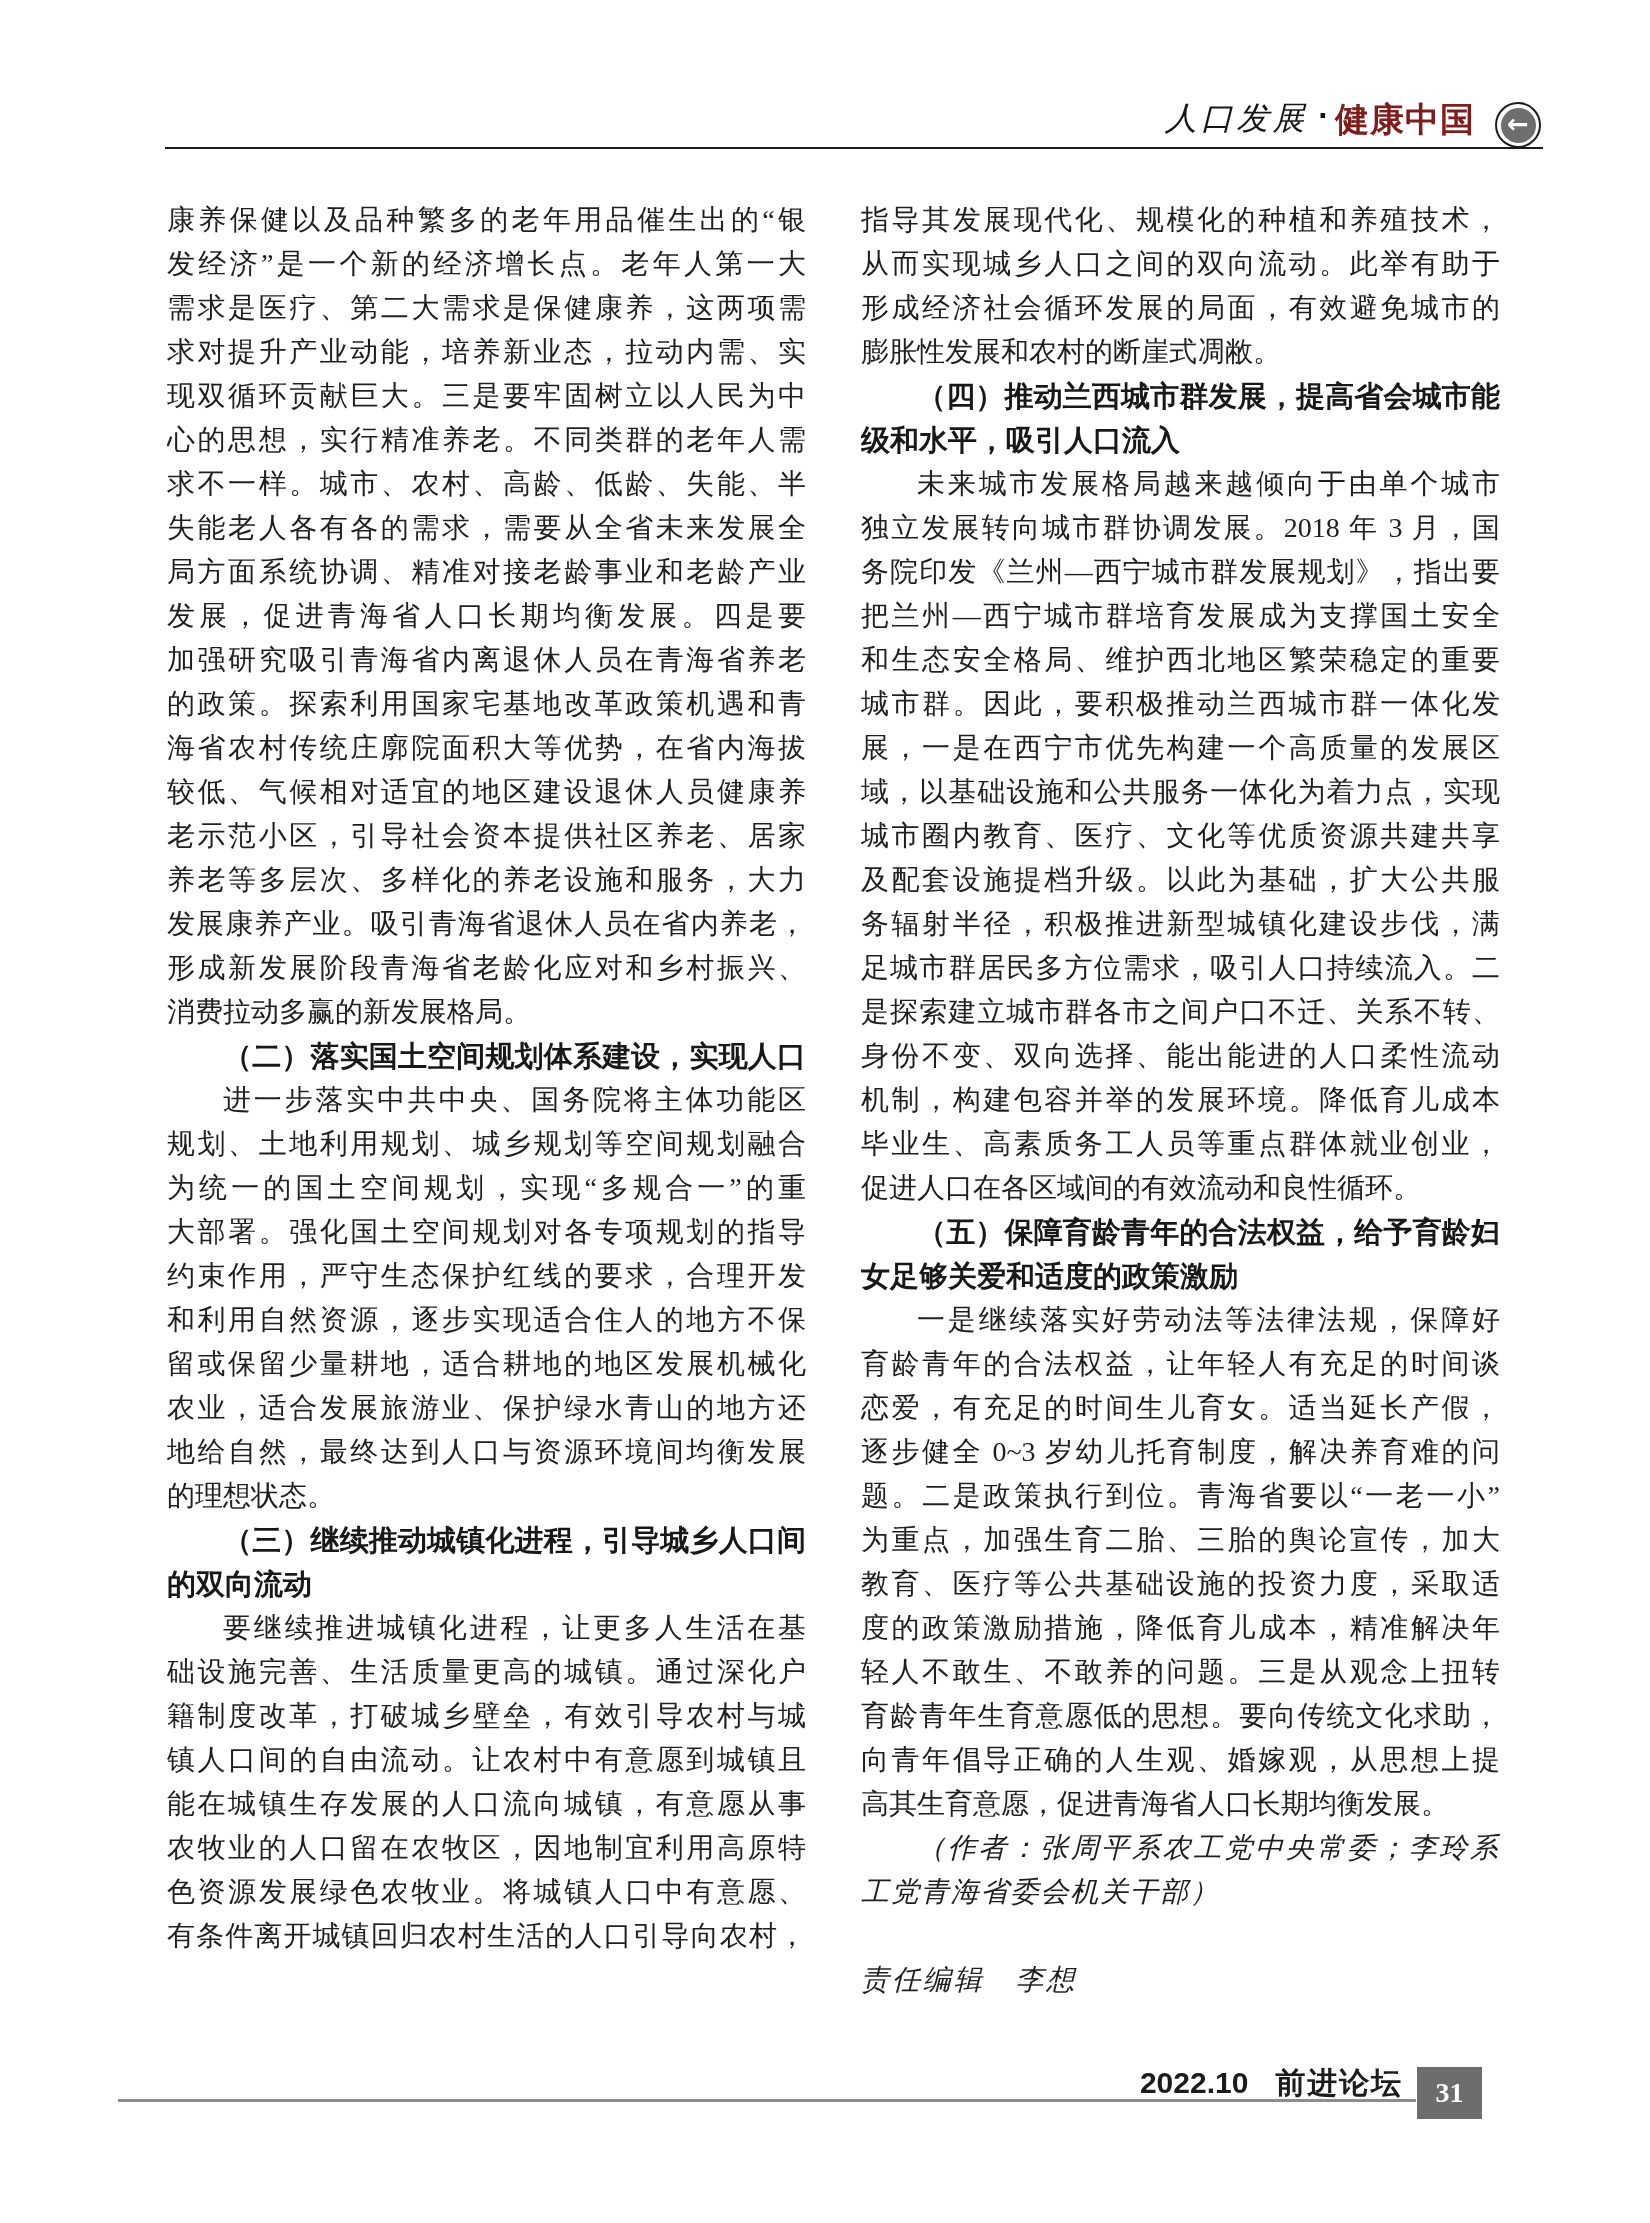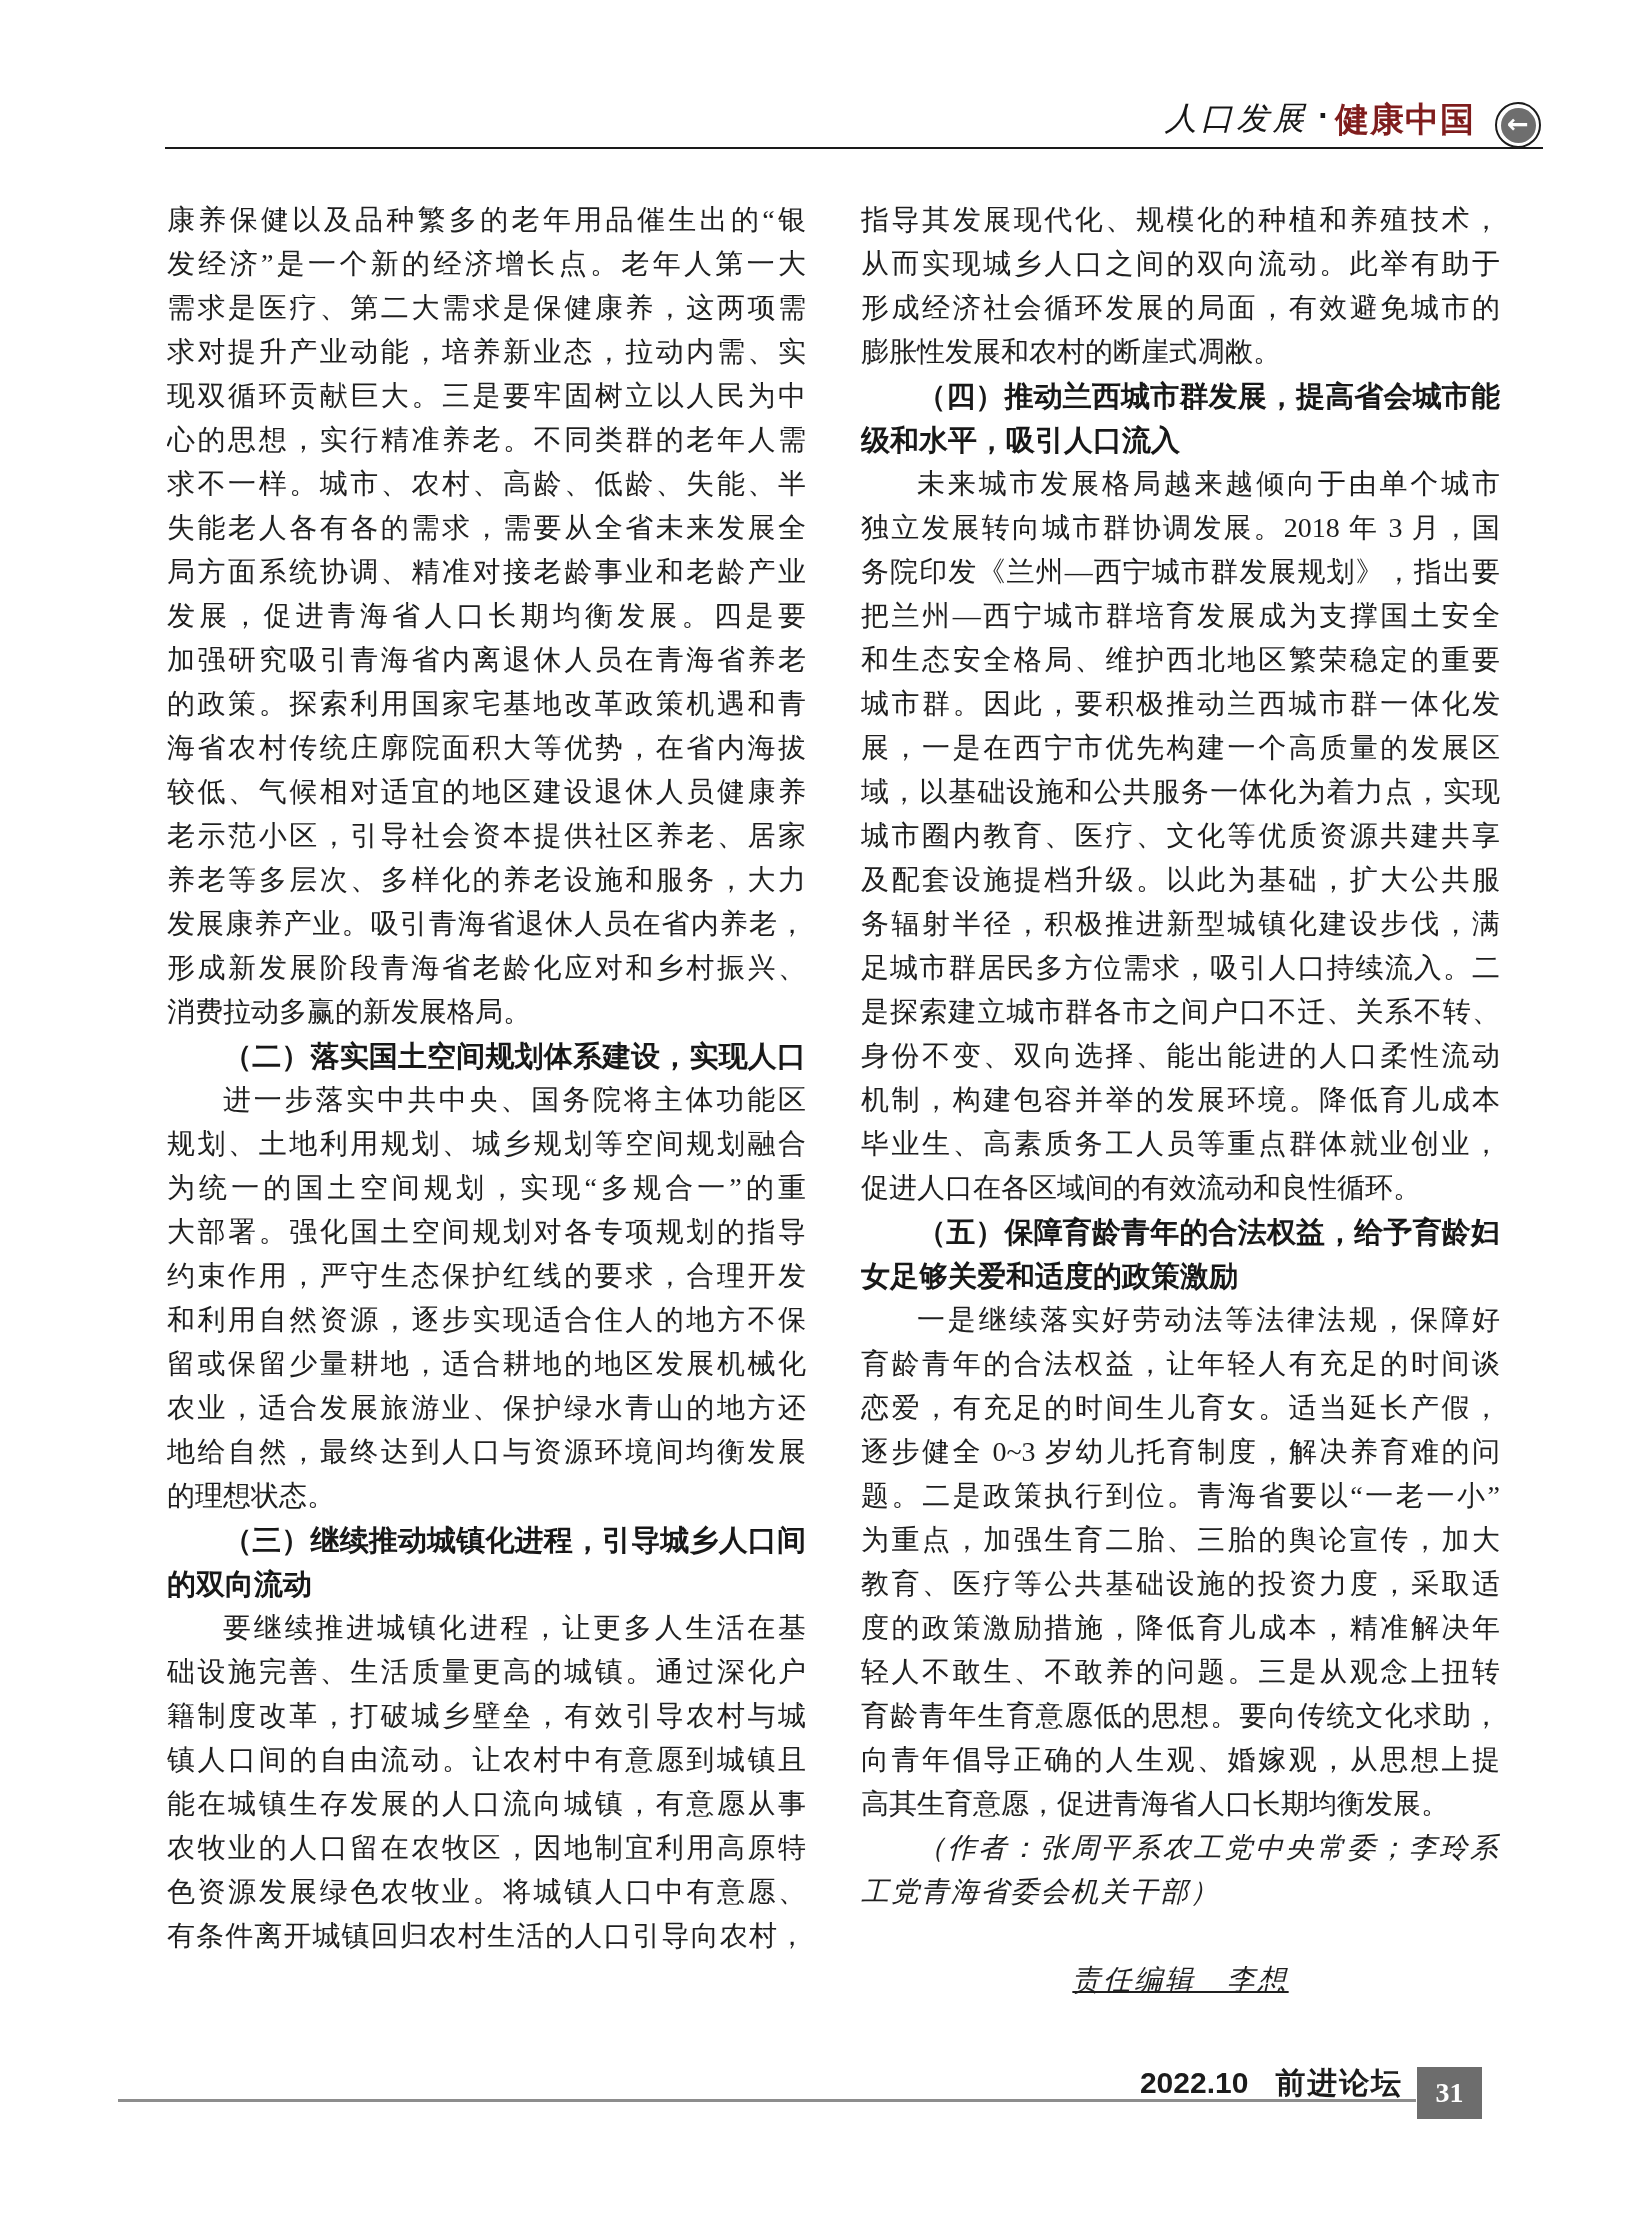--- a/index.html
+++ b/index.html
@@ -67,22 +67,21 @@
   .line.indent{text-indent:56px;}
   .block.heading .line{
     font-family:"Liberation Sans","DejaVu Sans",sans-serif;
     font-weight:700;font-size:29px;color:#181818;
   }
   .block.author .line{
     font-style:italic;letter-spacing:1.9px;
   }
   .block.editor .line{
     font-style:italic;letter-spacing:2.9px;
-    text-align:center;
-    text-decoration:underline;
+    text-align:left;
   }
   
   .footer-rule{
     position:absolute;left:118px;top:2099px;width:1298px;height:2.9px;
     background:#8d8d8d;
   }
   .footer-text{
     position:absolute;top:2063px;right:248px;
     display:flex;align-items:baseline;white-space:nowrap;
     font-family:"Liberation Sans","DejaVu Sans",sans-serif;

